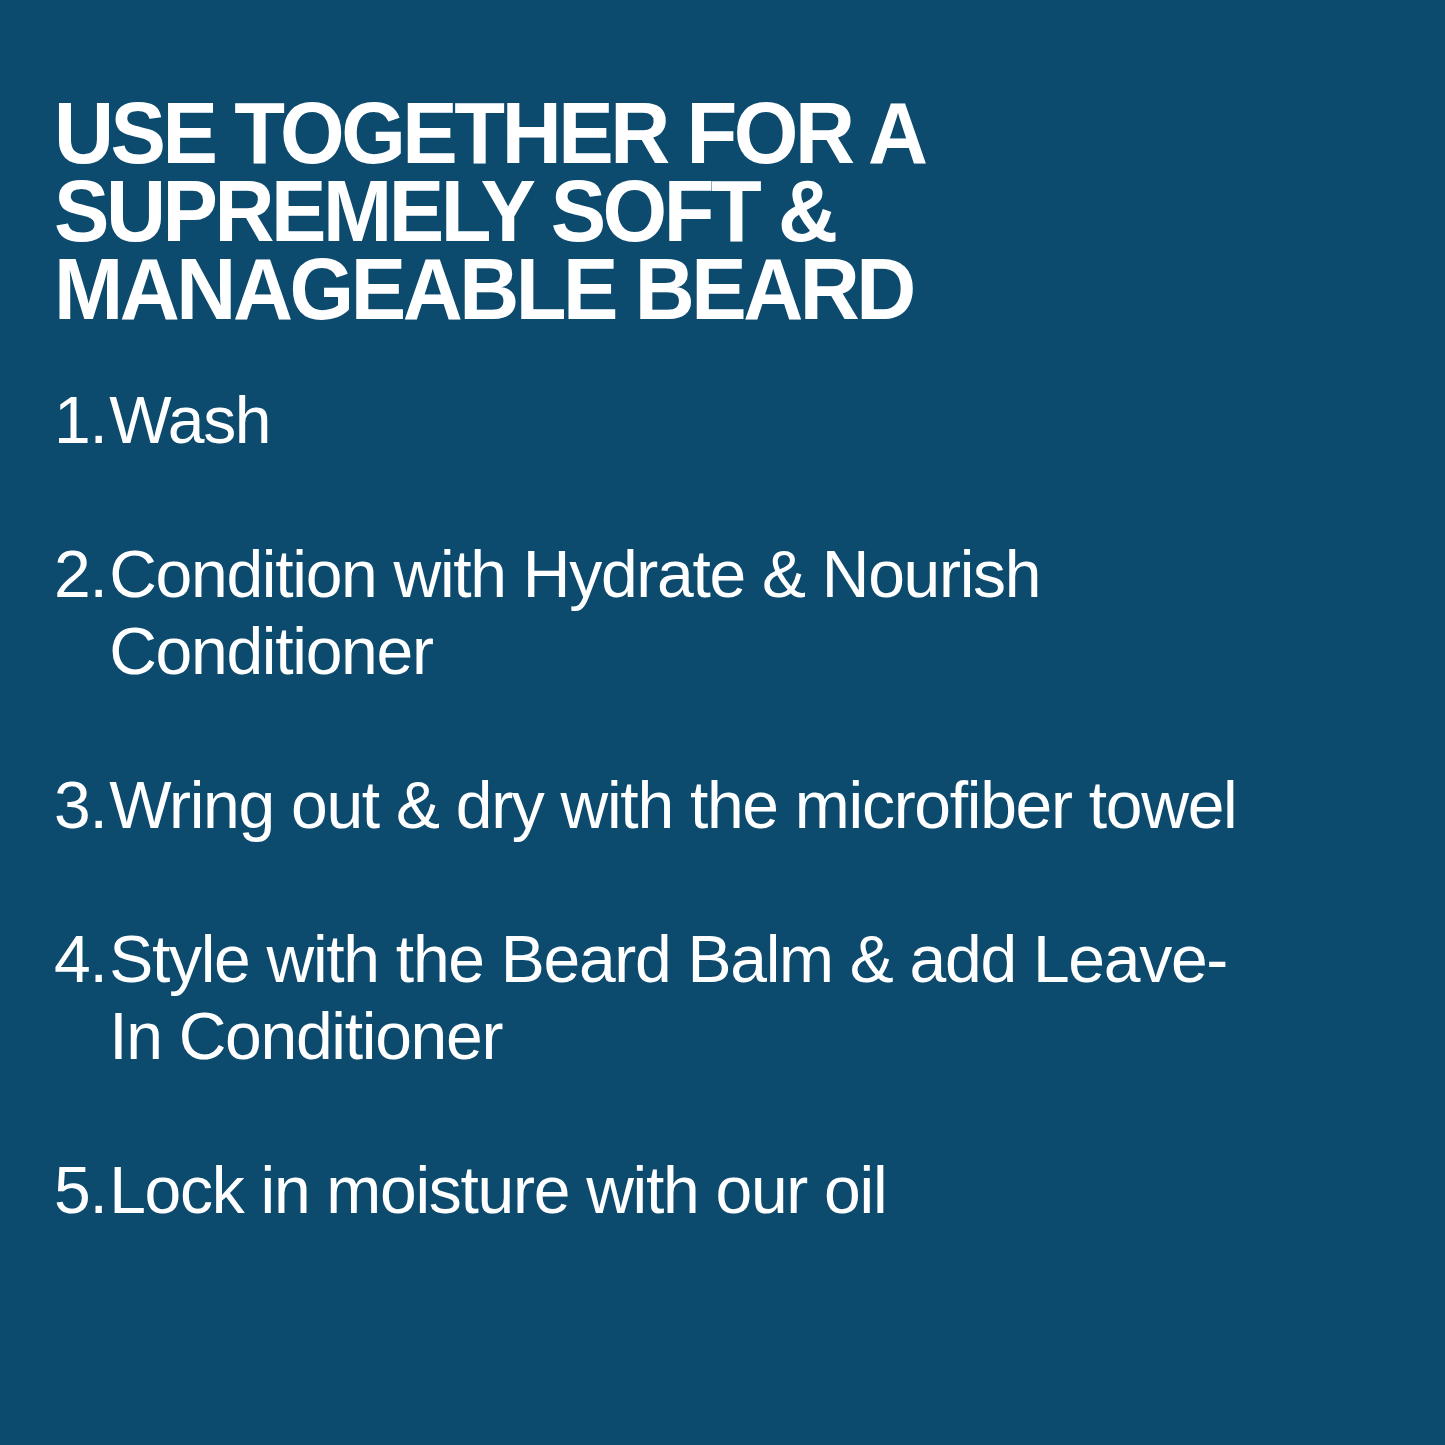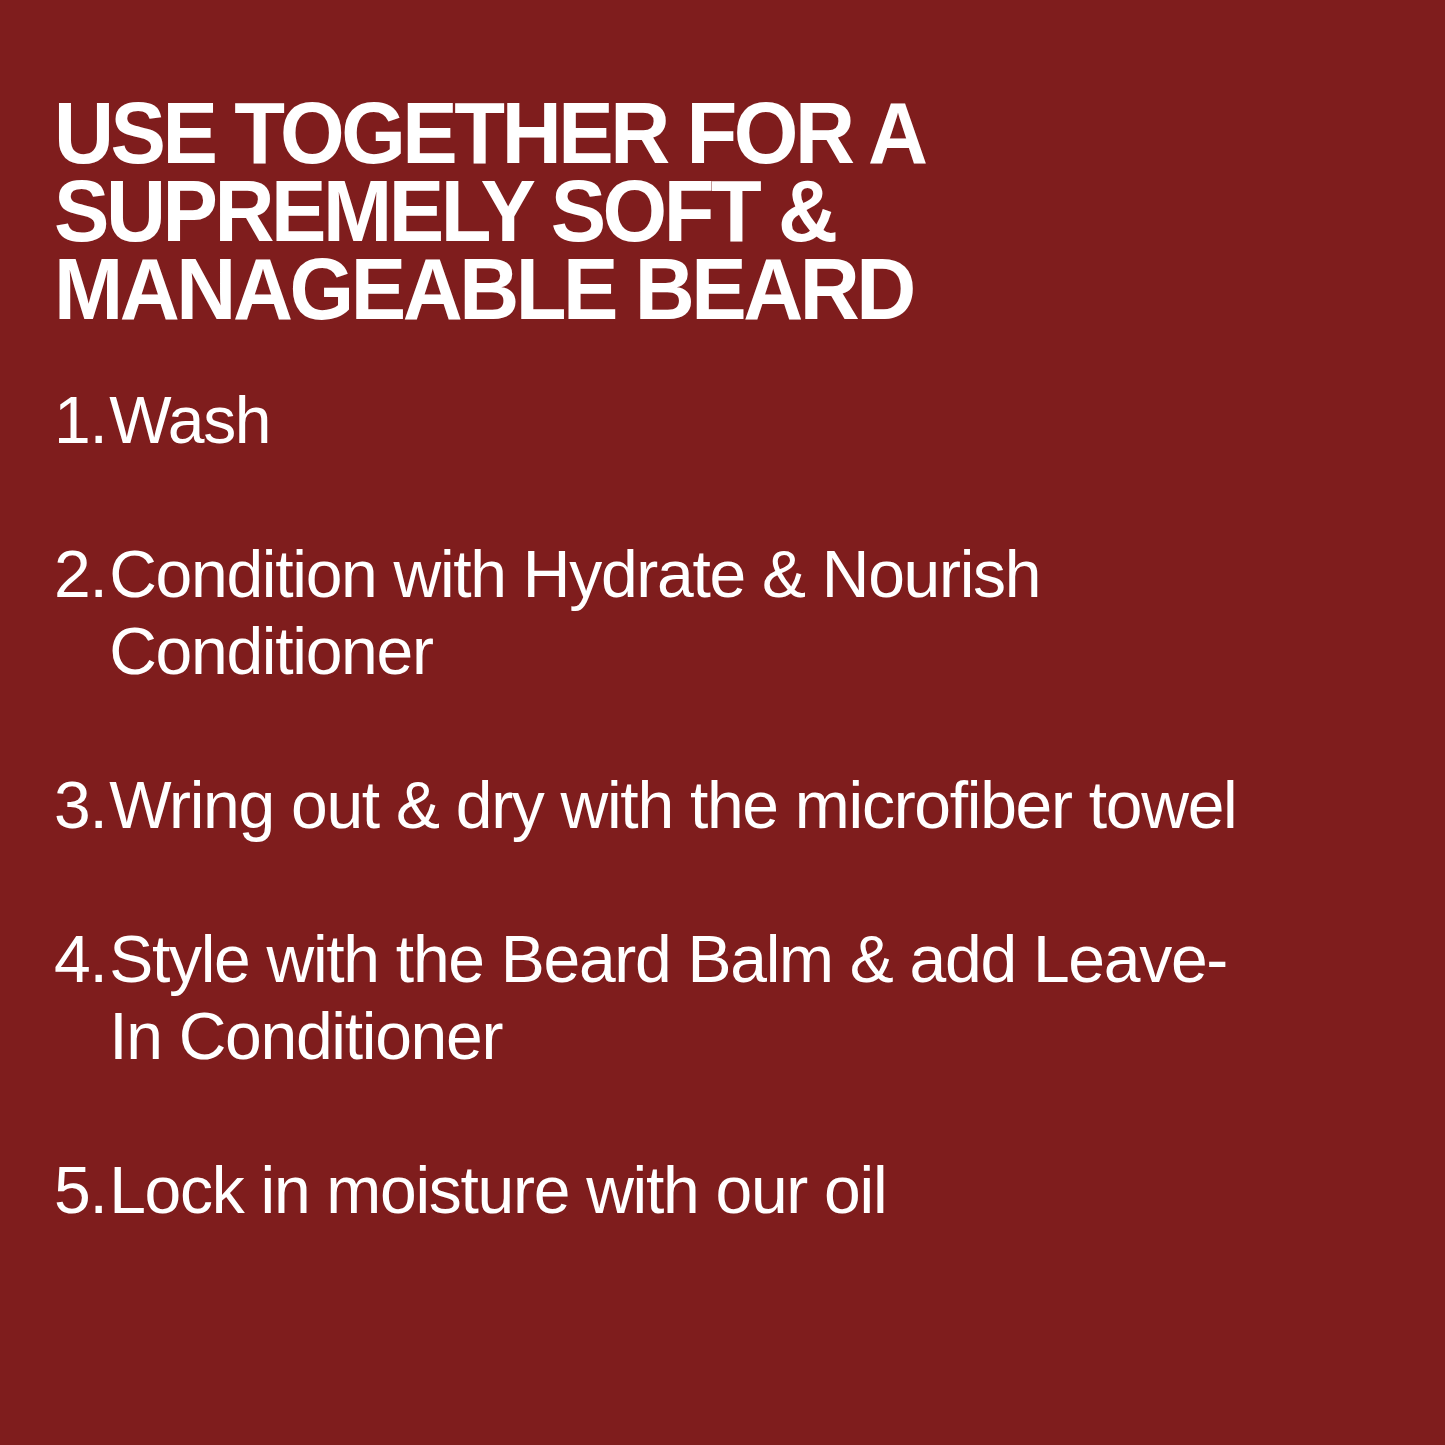--- a/index.html
+++ b/index.html
@@ -78,21 +78,21 @@
     width: 56px;
     text-align: left;
   }
   #steps .step-text {
     display: block;
   }
 </style>
 </head>
 <body>
 
-<div id="poster" style="background: #7f1d1d; color: rgb(255, 255, 255);">
+<div id="poster" style="background: #0c4a6e; color: rgb(255, 255, 255);">
 
   <h1 id="headline">
     <span class="hl-line">USE TOGETHER FOR A</span>
     <span class="hl-line">SUPREMELY SOFT &amp;</span>
     <span class="hl-line">MANAGEABLE BEARD</span>
   </h1>
 
   <ol id="steps">
 
     <li class="step">

